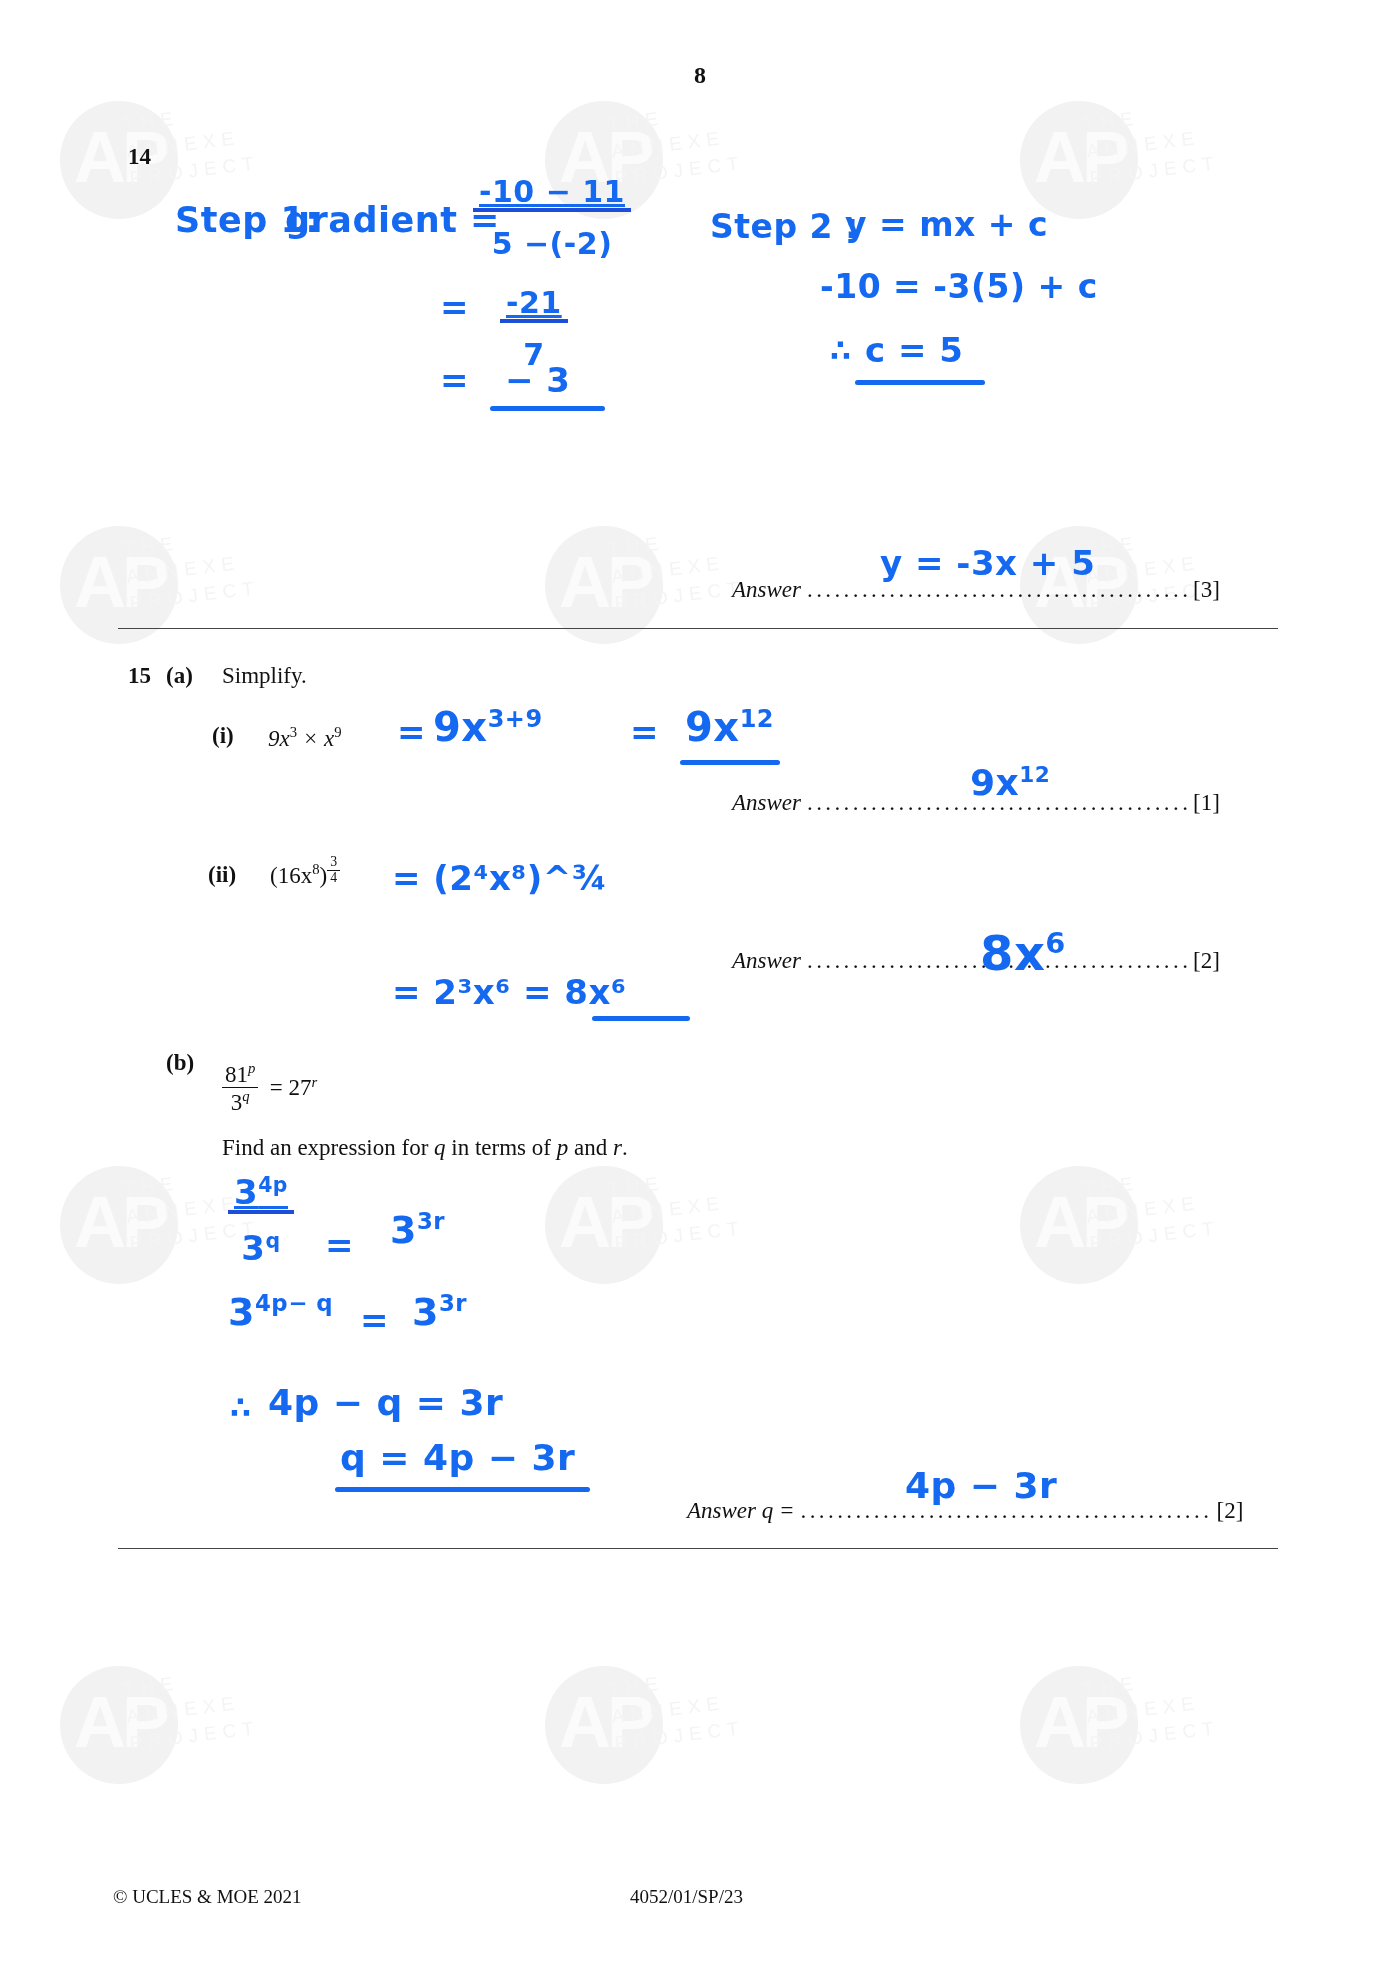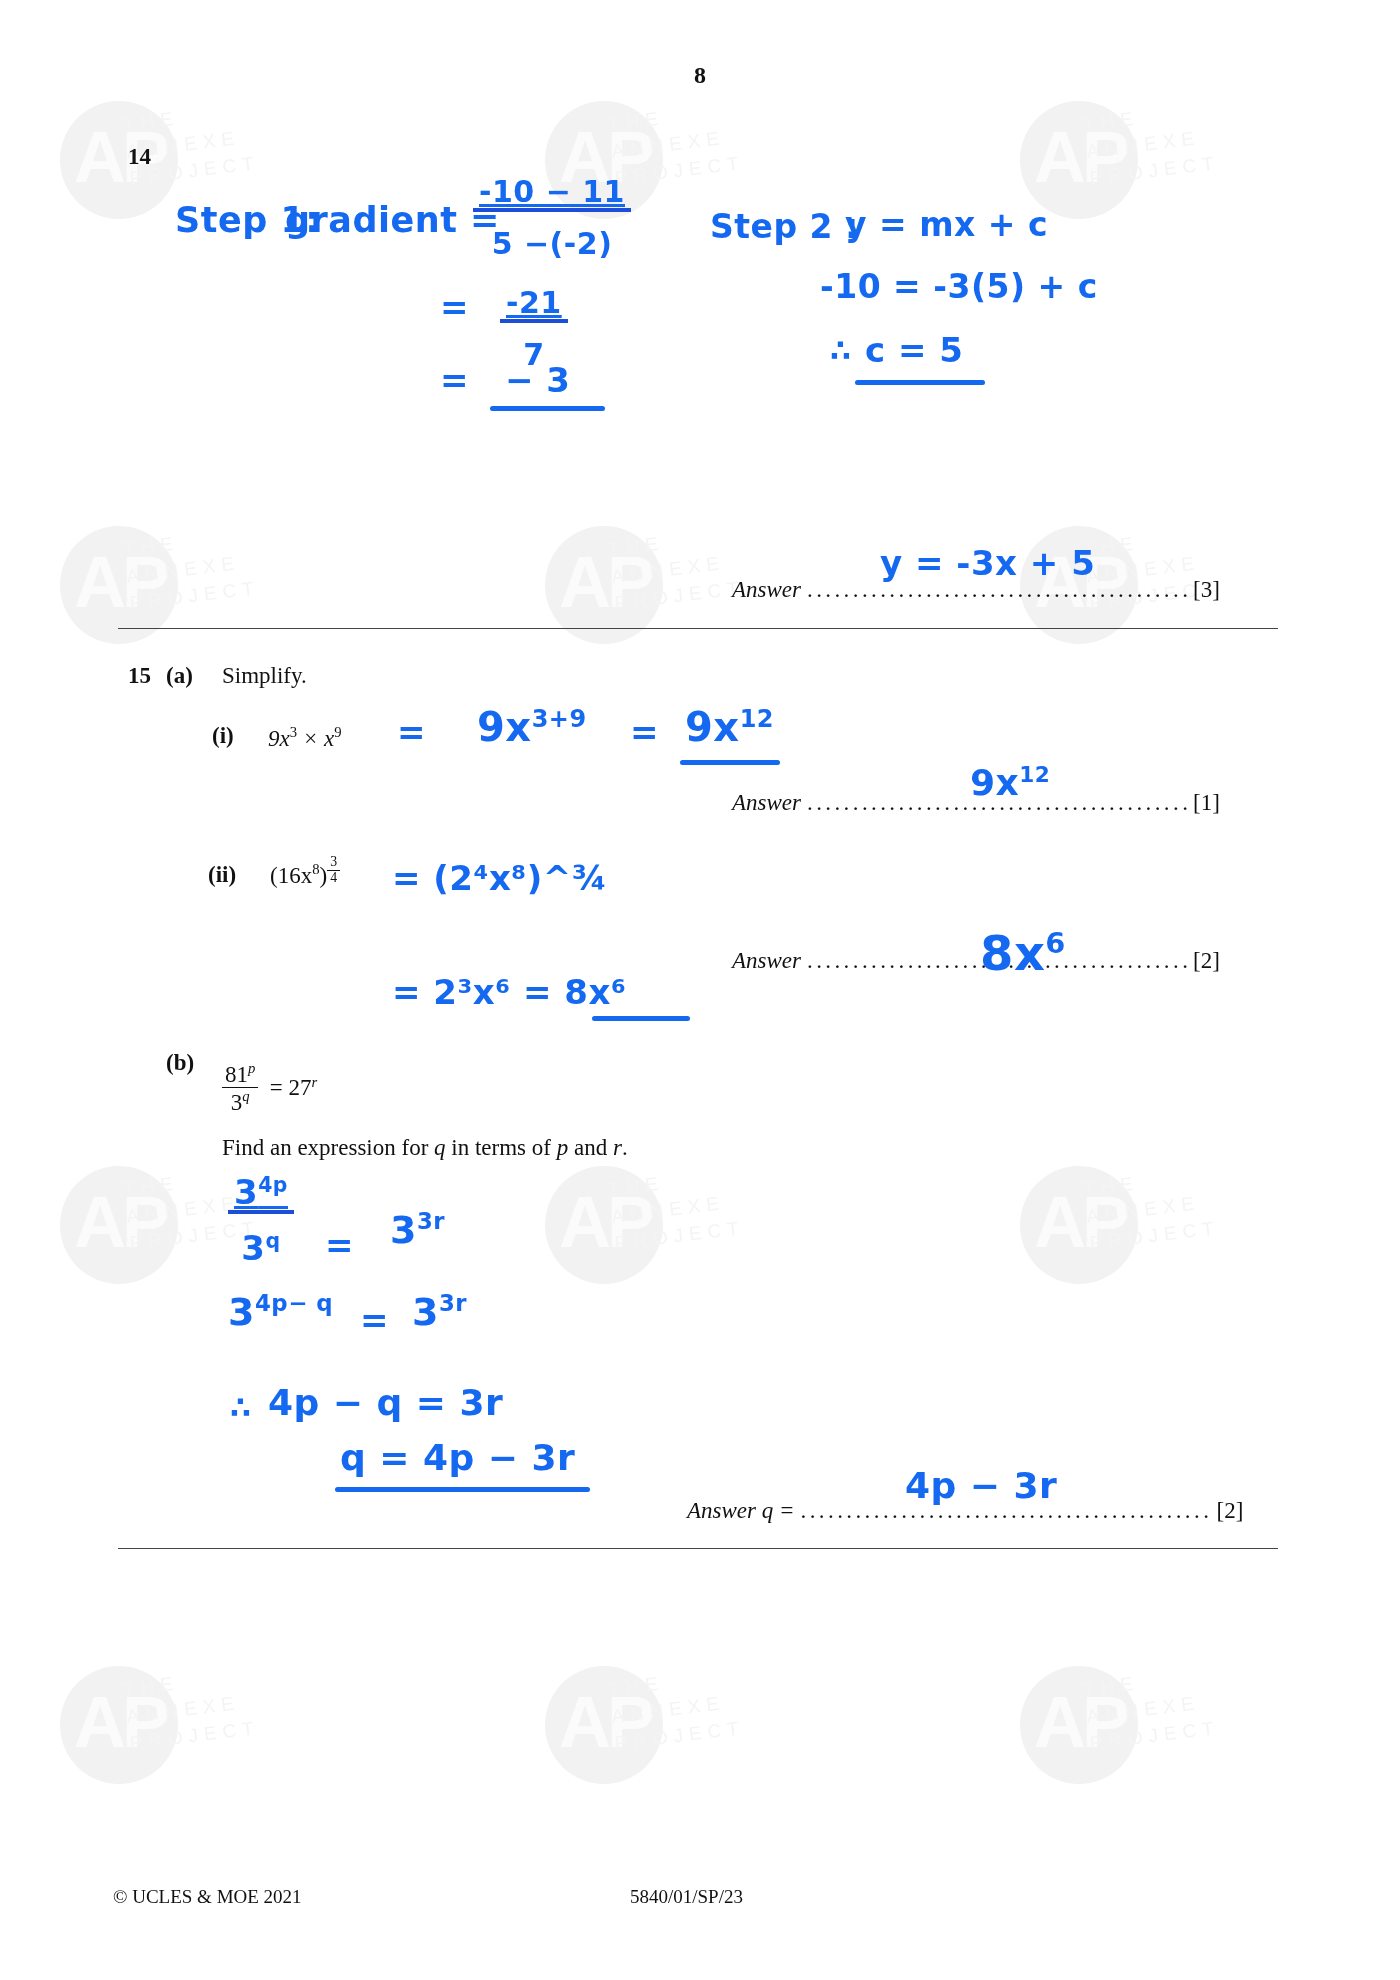--- a/index.html
+++ b/index.html
@@ -305,21 +305,21 @@
   <div class="qnum" style="left:113px; top:663px;">15</div>
   <div class="part" style="left:166px; top:663px;">(a)</div>
   <div class="qtext" style="left:222px; top:663px;">Simplify.</div>
 
   <div class="part" style="left:212px; top:723px;">(i)</div>
   <div class="qtext" style="left:268px; top:724px;">
     <span class="math">9x</span><sup class="en">3</sup><span class="math"> × x</span><sup class="en">9</sup>
   </div>
 
   <div class="hw" style="left:397px; top:712px; font-size:34px;">=</div>
-  <div class="hw" style="left:477px; top:704px; font-size:40px;">
+  <div class="hw" style="left:433px; top:704px; font-size:40px;">
     <span>9x</span><sup>3+9</sup>
   </div>
   <div class="hw" style="left:630px; top:712px; font-size:34px;">=</div>
   <div class="hw" style="left:685px; top:704px; font-size:40px;">
     <span>9x</span><sup>12</sup>
   </div>
   <div class="hwline" style="left:680px; top:760px; width:100px;"></div>
 
   <div class="hw" style="left:970px; top:762px; font-size:36px;">
     <span>9x</span><sup>12</sup>
@@ -388,15 +388,15 @@
   <div class="hw" style="left:905px; top:1465px; font-size:36px;">4p − 3r</div>
   <div class="answer-row" style="left:687px; top:1498px; width:600px;">
     <span class="lbl">Answer q =</span>
     <span class="dots" style="width:410px;">....................................................................................</span>
     <span class="marks">[2]</span>
   </div>
 
   <div class="hr" style="left:118px; top:1548px; width:1160px;"></div>
 
   <div class="footer-left">© UCLES &amp; MOE 2021</div>
-  <div class="footer-right">5840/01/SP/23</div>
+  <div class="footer-right">4052/01/SP/23</div>
 
 </div>
 
 </body></html>

